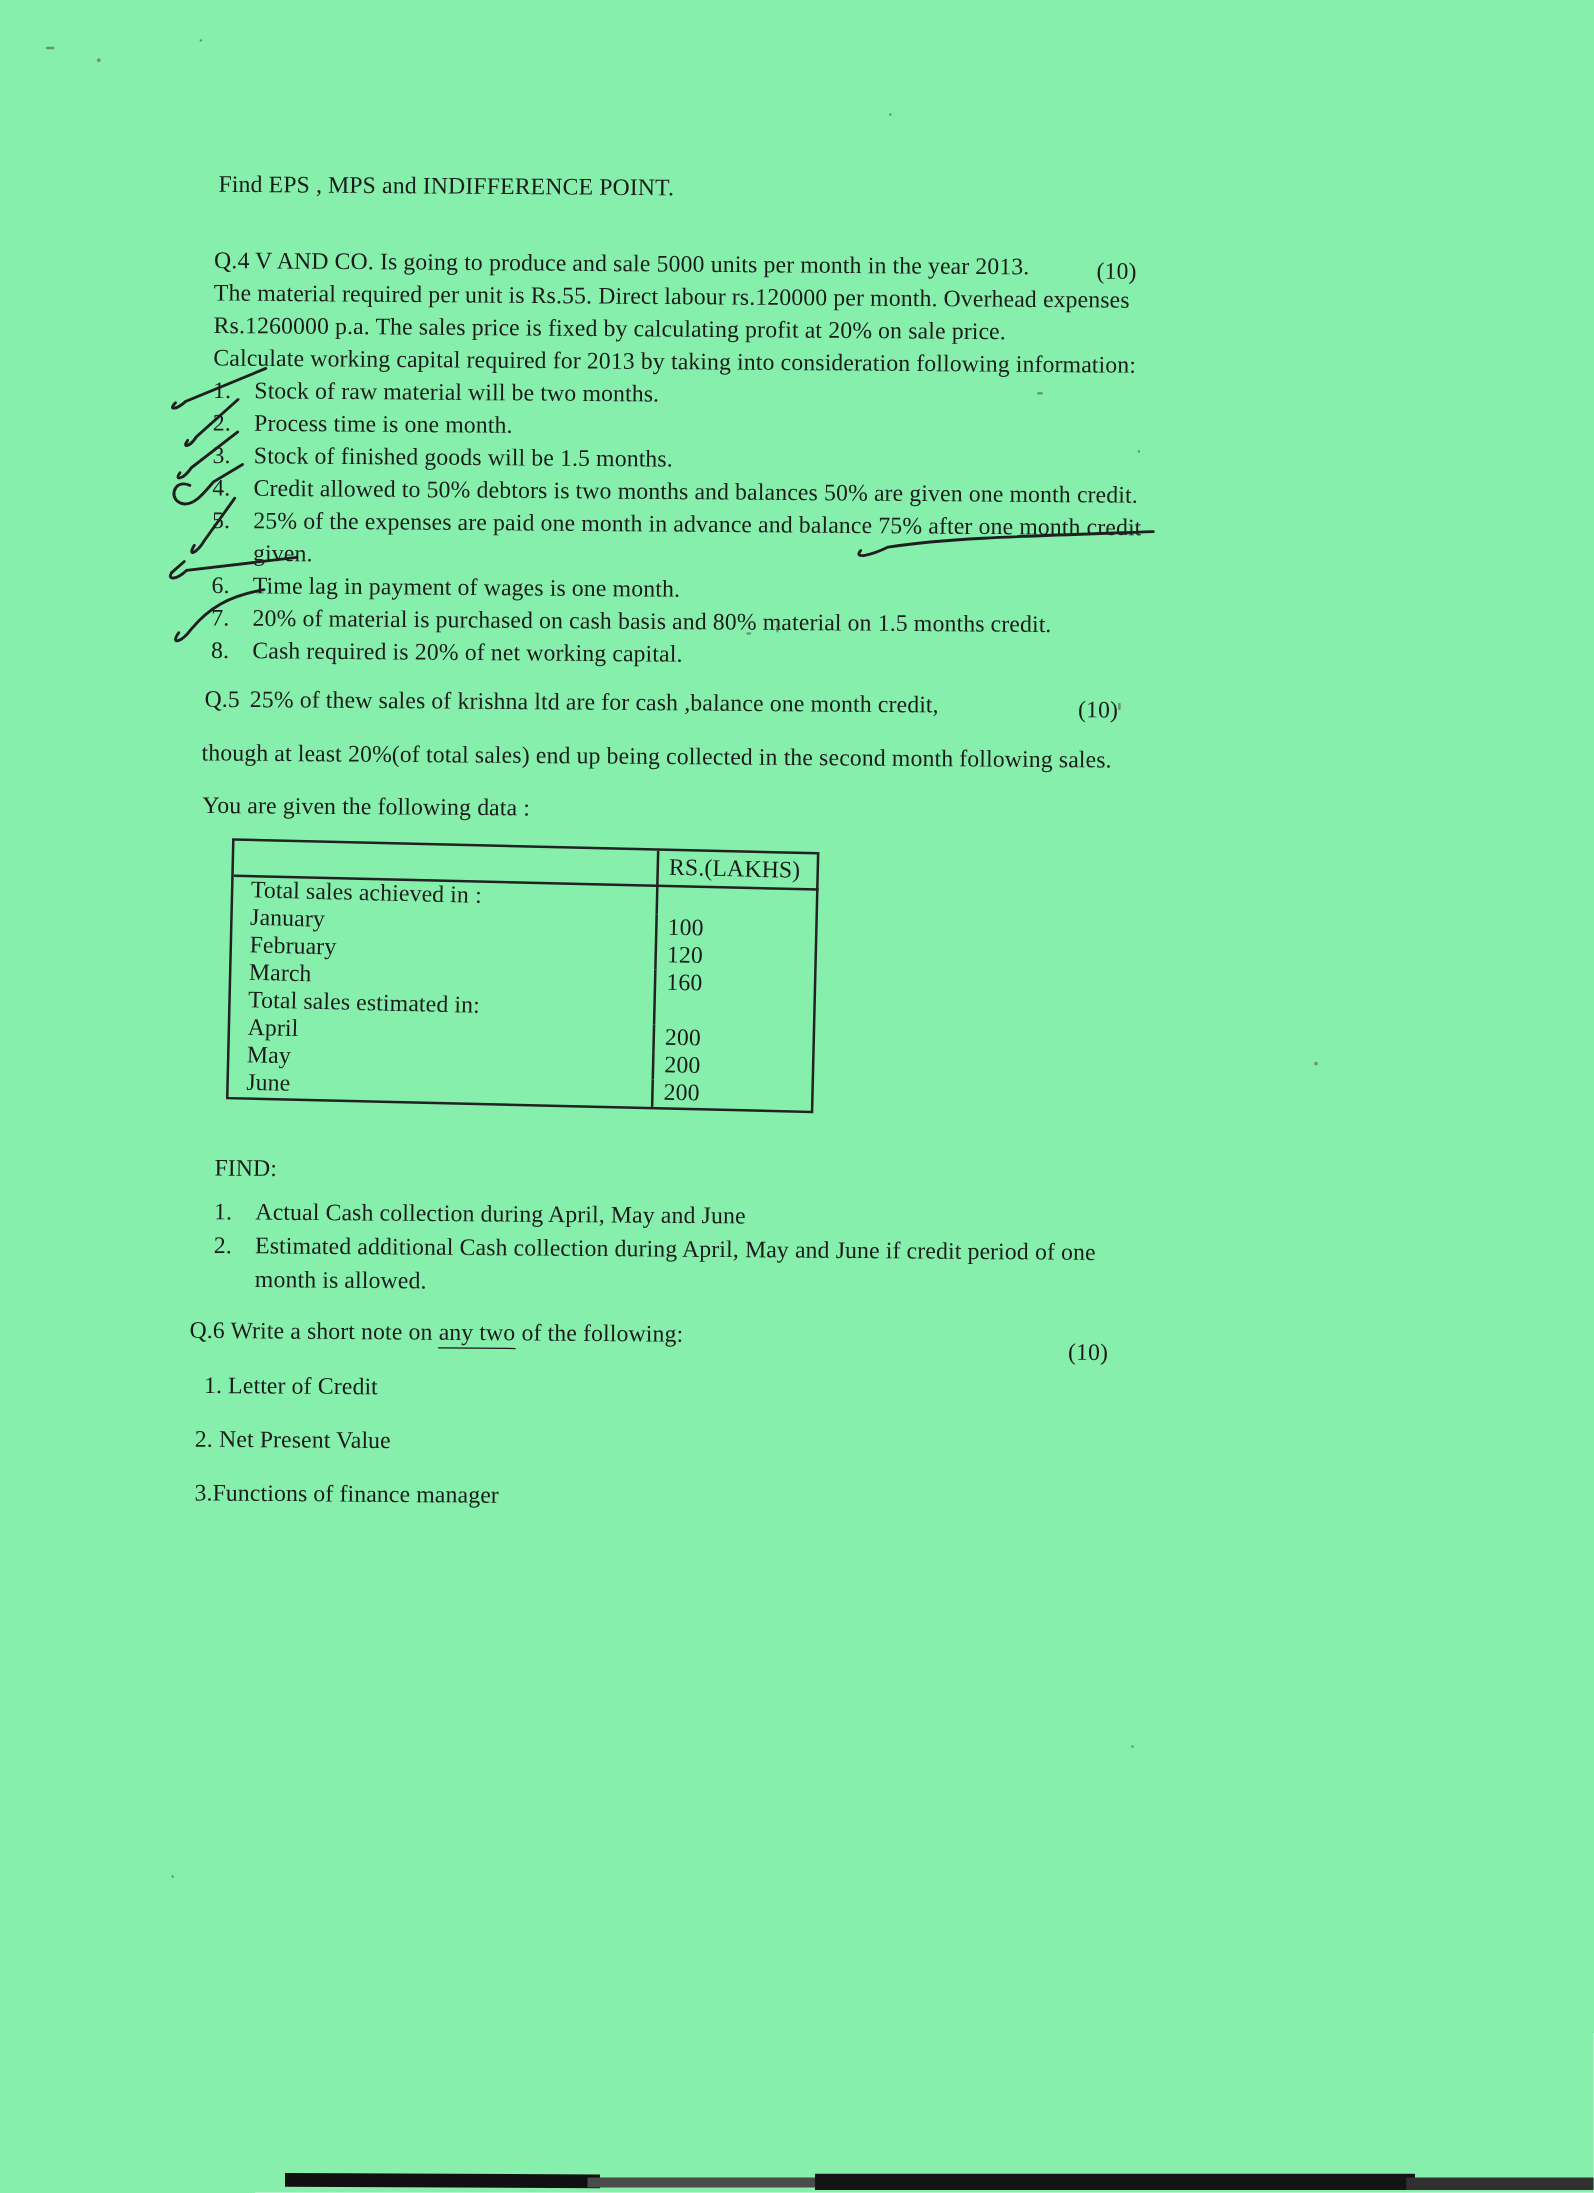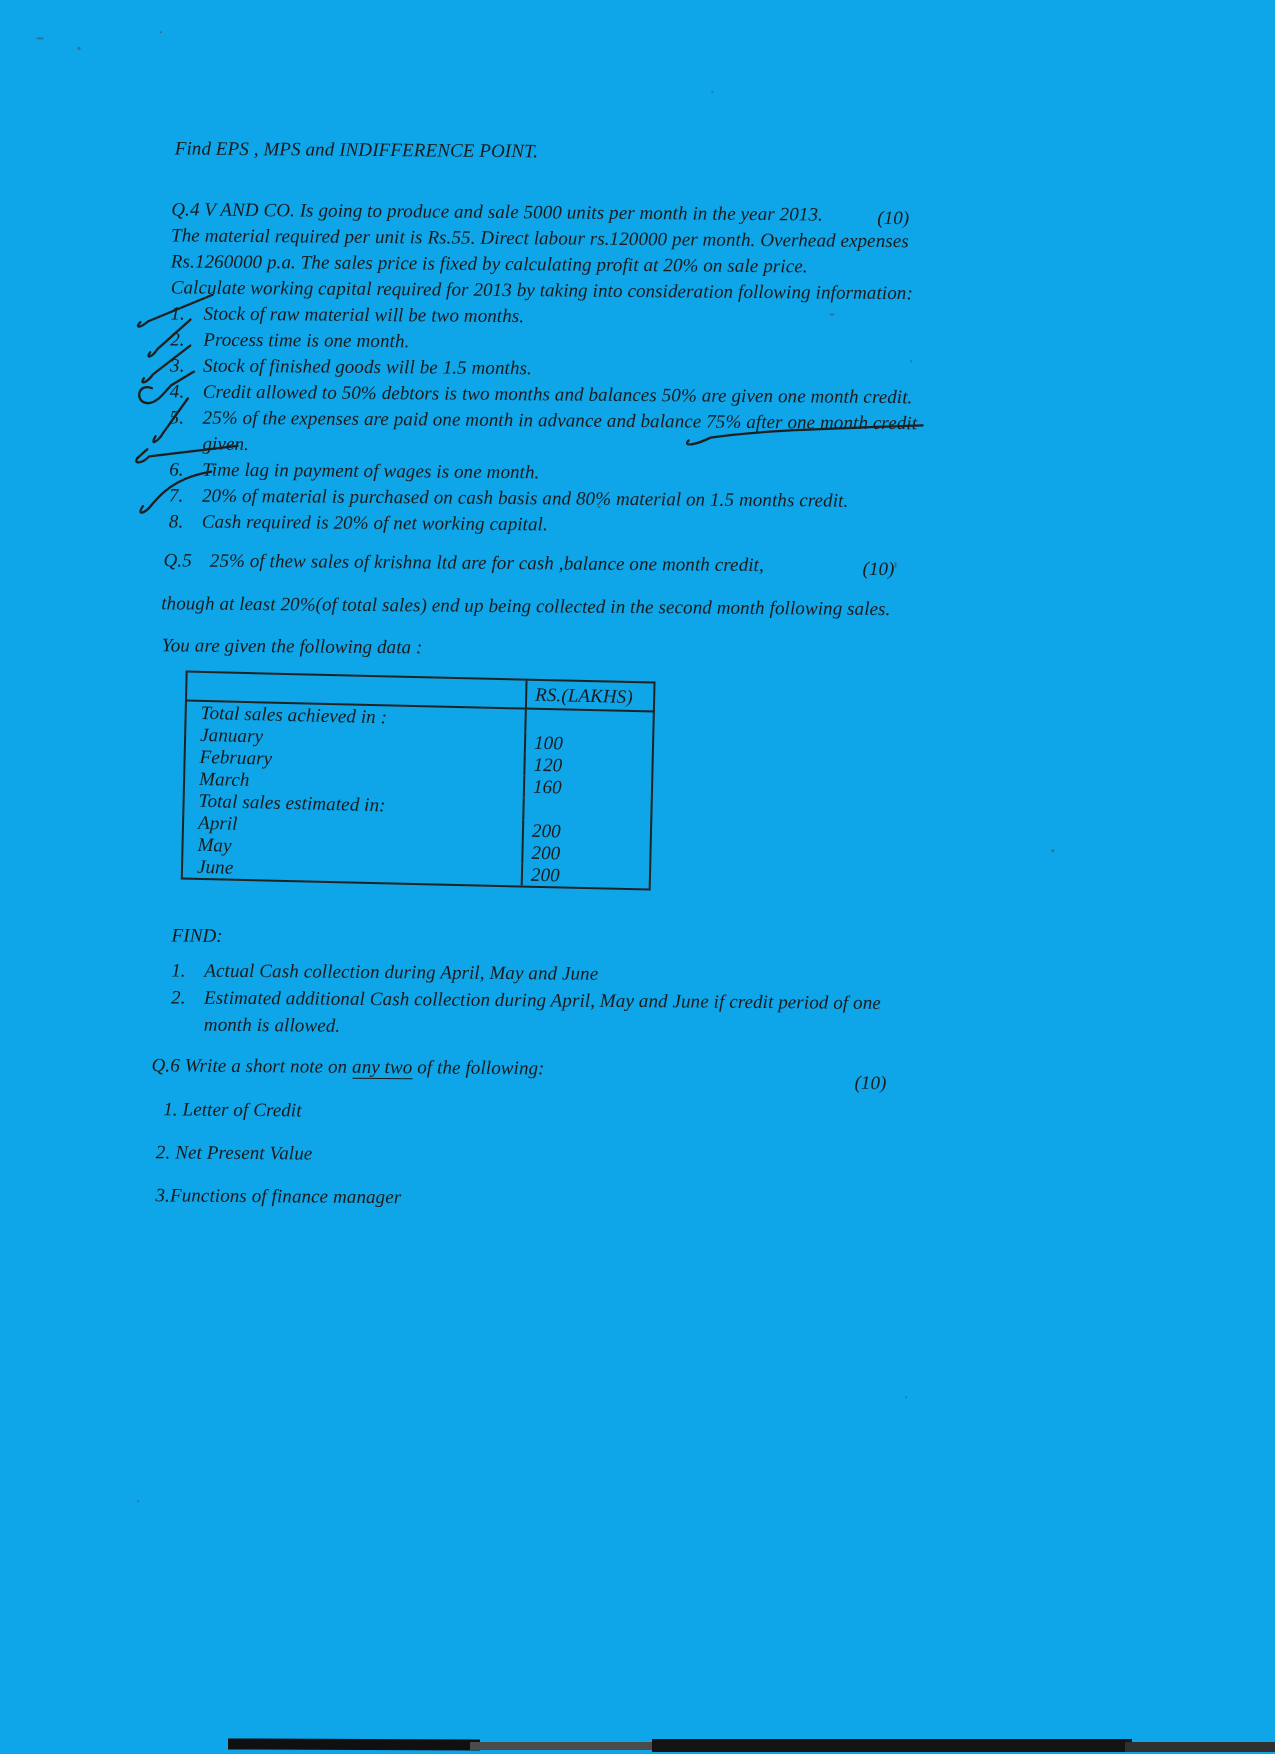--- a/index.html
+++ b/index.html
@@ -4,36 +4,36 @@
 <style>
   html,body{margin:0;padding:0;}
   body{
     width:1275px;height:1754px;
     background:#ffffff;
     font-family:"Liberation Serif", serif;
     color:#1b1b1b;
     position:relative;
     overflow:hidden;
   }
-  .page{position:absolute;inset:0;background:#0ea5e9;font-style:italic;}
+  .page{position:absolute;inset:0;background:#86efac;}
   .content{
     position:absolute;inset:0;
     transform:rotate(0.45deg);
     transform-origin:120px 120px;
     font-size:19px;
     letter-spacing:0.1px;
   }
   .abs{position:absolute;white-space:nowrap;}
   
   .q4-block{position:absolute;left:172px;top:196px;width:780px;line-height:26px;}
   .q4-para div{white-space:nowrap;}
   .li{position:relative;padding-left:33px;white-space:nowrap;line-height:26px;}
   .li .num{position:absolute;left:0;}
   
-  .q5-label{display:inline-block;margin-right:18px;text-align:center;}
+  .q5-label{display:inline-block;margin-right:8px;text-align:center;}
   
   .tblwrap{
     position:absolute;left:190px;top:670px;width:470px;
     transform:rotate(0.9deg);transform-origin:0 0;
   }
   .tbl{
     border:2px solid #222;
     display:grid;
     grid-template-columns:338px 130px;
     line-height:22px;

